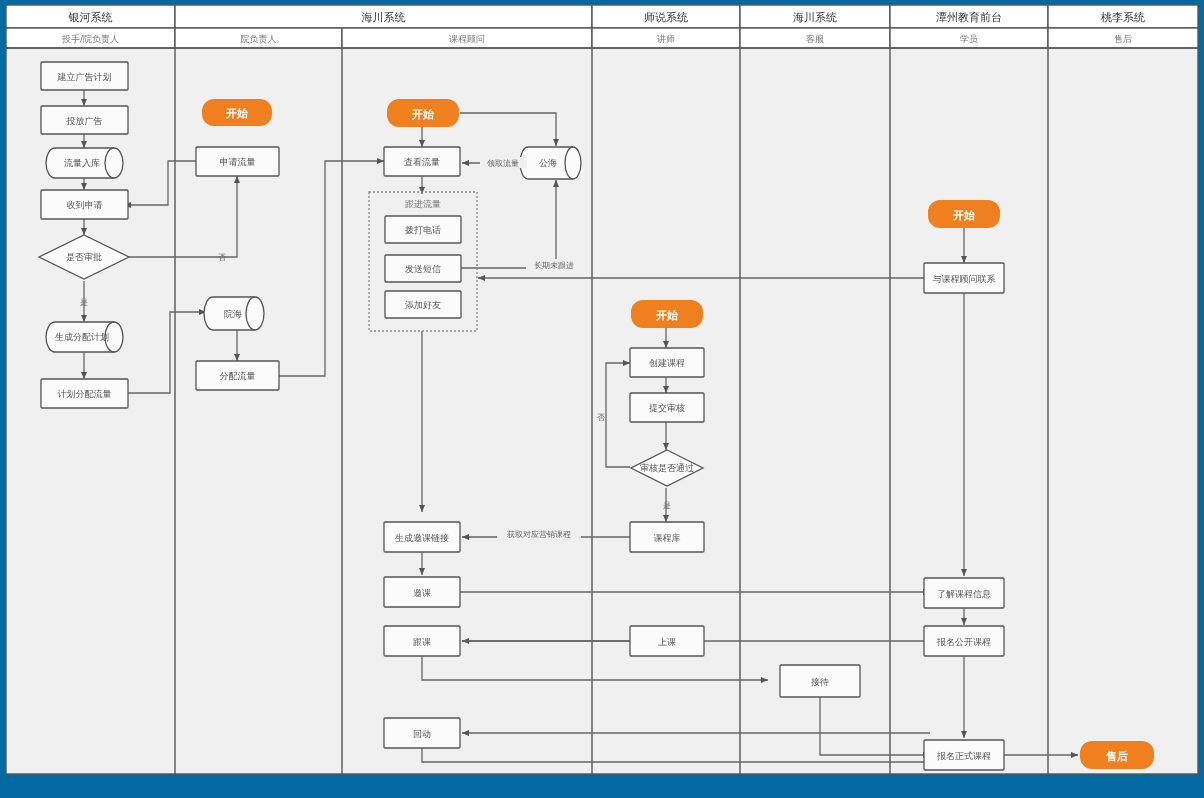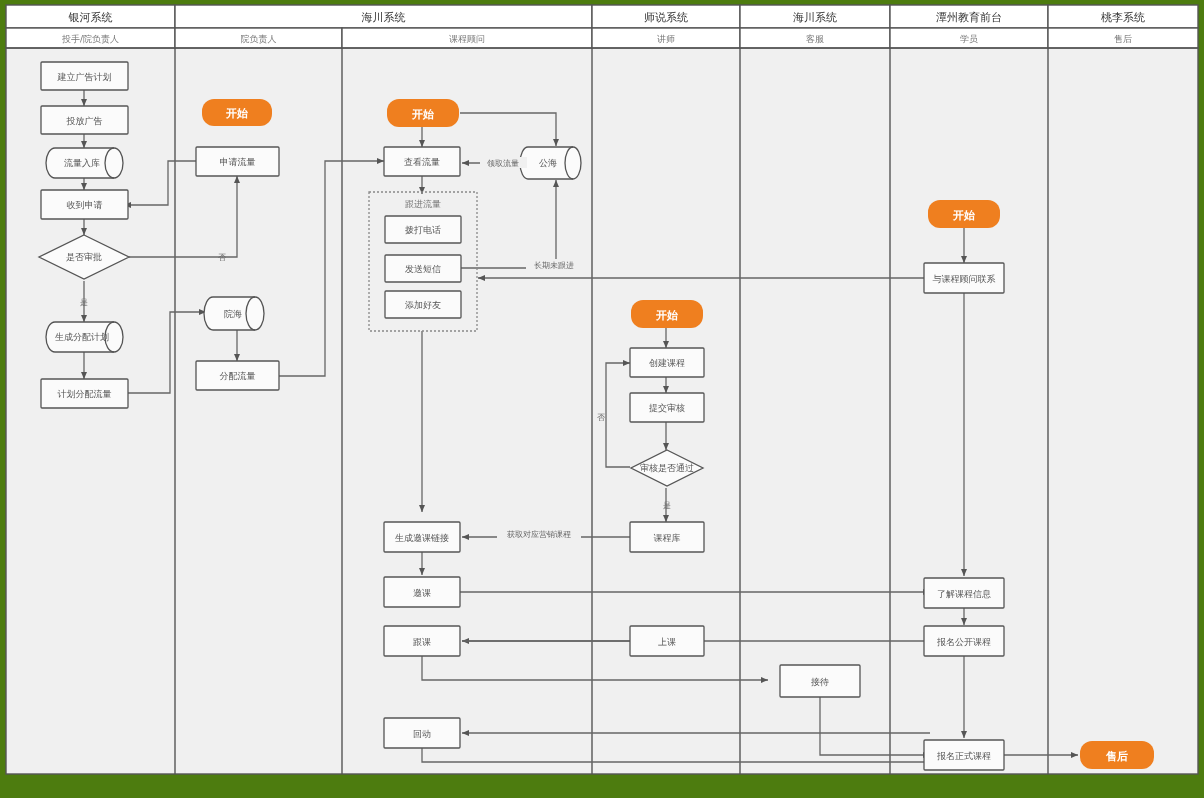--- a/index.html
+++ b/index.html
@@ -1,17 +1,17 @@
 <!DOCTYPE html>
 <html><head>
 <meta charset="utf-8">
 <style>
   html,body{margin:0;padding:0;background:#ffffff;}
   body{font-family:"DejaVu Sans","Liberation Sans",sans-serif;}
-  #stage{position:relative;width:1204px;height:798px;background:#4d7c0f;overflow:hidden;}
+  #stage{position:relative;width:1204px;height:798px;background:#0369a1;overflow:hidden;}
   #swimlane-svg{position:absolute;left:0;top:0;width:1204px;height:798px;}
   .hdr-txt{font-size:11px;fill:#333333;}
   .sub-txt{font-size:9px;fill:#777777;}
   .node-txt{font-size:9px;fill:#555555;}
   .start-txt{font-size:11px;fill:#ffffff;font-weight:bold;}
   .edge-lbl{font-size:8px;fill:#666666;}
   .grp-txt{font-size:9px;fill:#777777;}
 </style>
 </head>
 <body>

